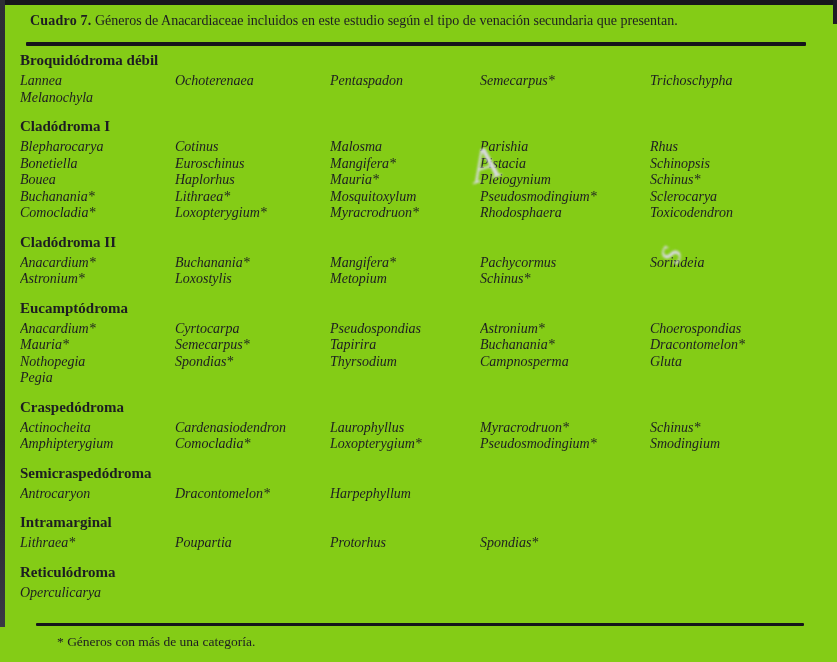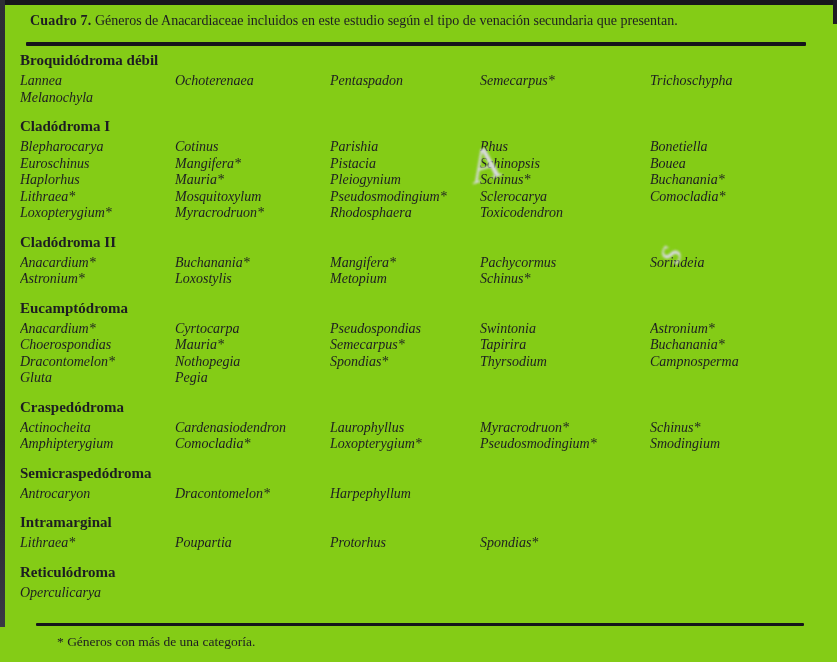--- a/index.html
+++ b/index.html
@@ -82,20 +82,21 @@
           <div class="genus"></div>
           <div class="genus"></div>
           <div class="genus"></div>
         </div>
       </div>
       <div class="section">
         <div class="section-header">Cladódroma I</div>
         <div class="genus-grid">
           <div class="genus">Blepharocarya</div>
           <div class="genus">Cotinus</div>
+          <div class="genus">Malosma</div>
           <div class="genus">Parishia</div>
           <div class="genus">Rhus</div>
           <div class="genus">Bonetiella</div>
           <div class="genus">Euroschinus</div>
           <div class="genus">Mangifera*</div>
           <div class="genus">Pistacia</div>
           <div class="genus">Schinopsis</div>
           <div class="genus">Bouea</div>
           <div class="genus">Haplorhus</div>
           <div class="genus">Mauria*</div>
@@ -127,21 +128,20 @@
           <div class="genus">Schinus*</div>
           <div class="genus"></div>
         </div>
       </div>
       <div class="section">
         <div class="section-header">Eucamptódroma</div>
         <div class="genus-grid">
           <div class="genus">Anacardium*</div>
           <div class="genus">Cyrtocarpa</div>
           <div class="genus">Pseudospondias</div>
-          <div class="genus">Swintonia</div>
           <div class="genus">Astronium*</div>
           <div class="genus">Choerospondias</div>
           <div class="genus">Mauria*</div>
           <div class="genus">Semecarpus*</div>
           <div class="genus">Tapirira</div>
           <div class="genus">Buchanania*</div>
           <div class="genus">Dracontomelon*</div>
           <div class="genus">Nothopegia</div>
           <div class="genus">Spondias*</div>
           <div class="genus">Thyrsodium</div>

